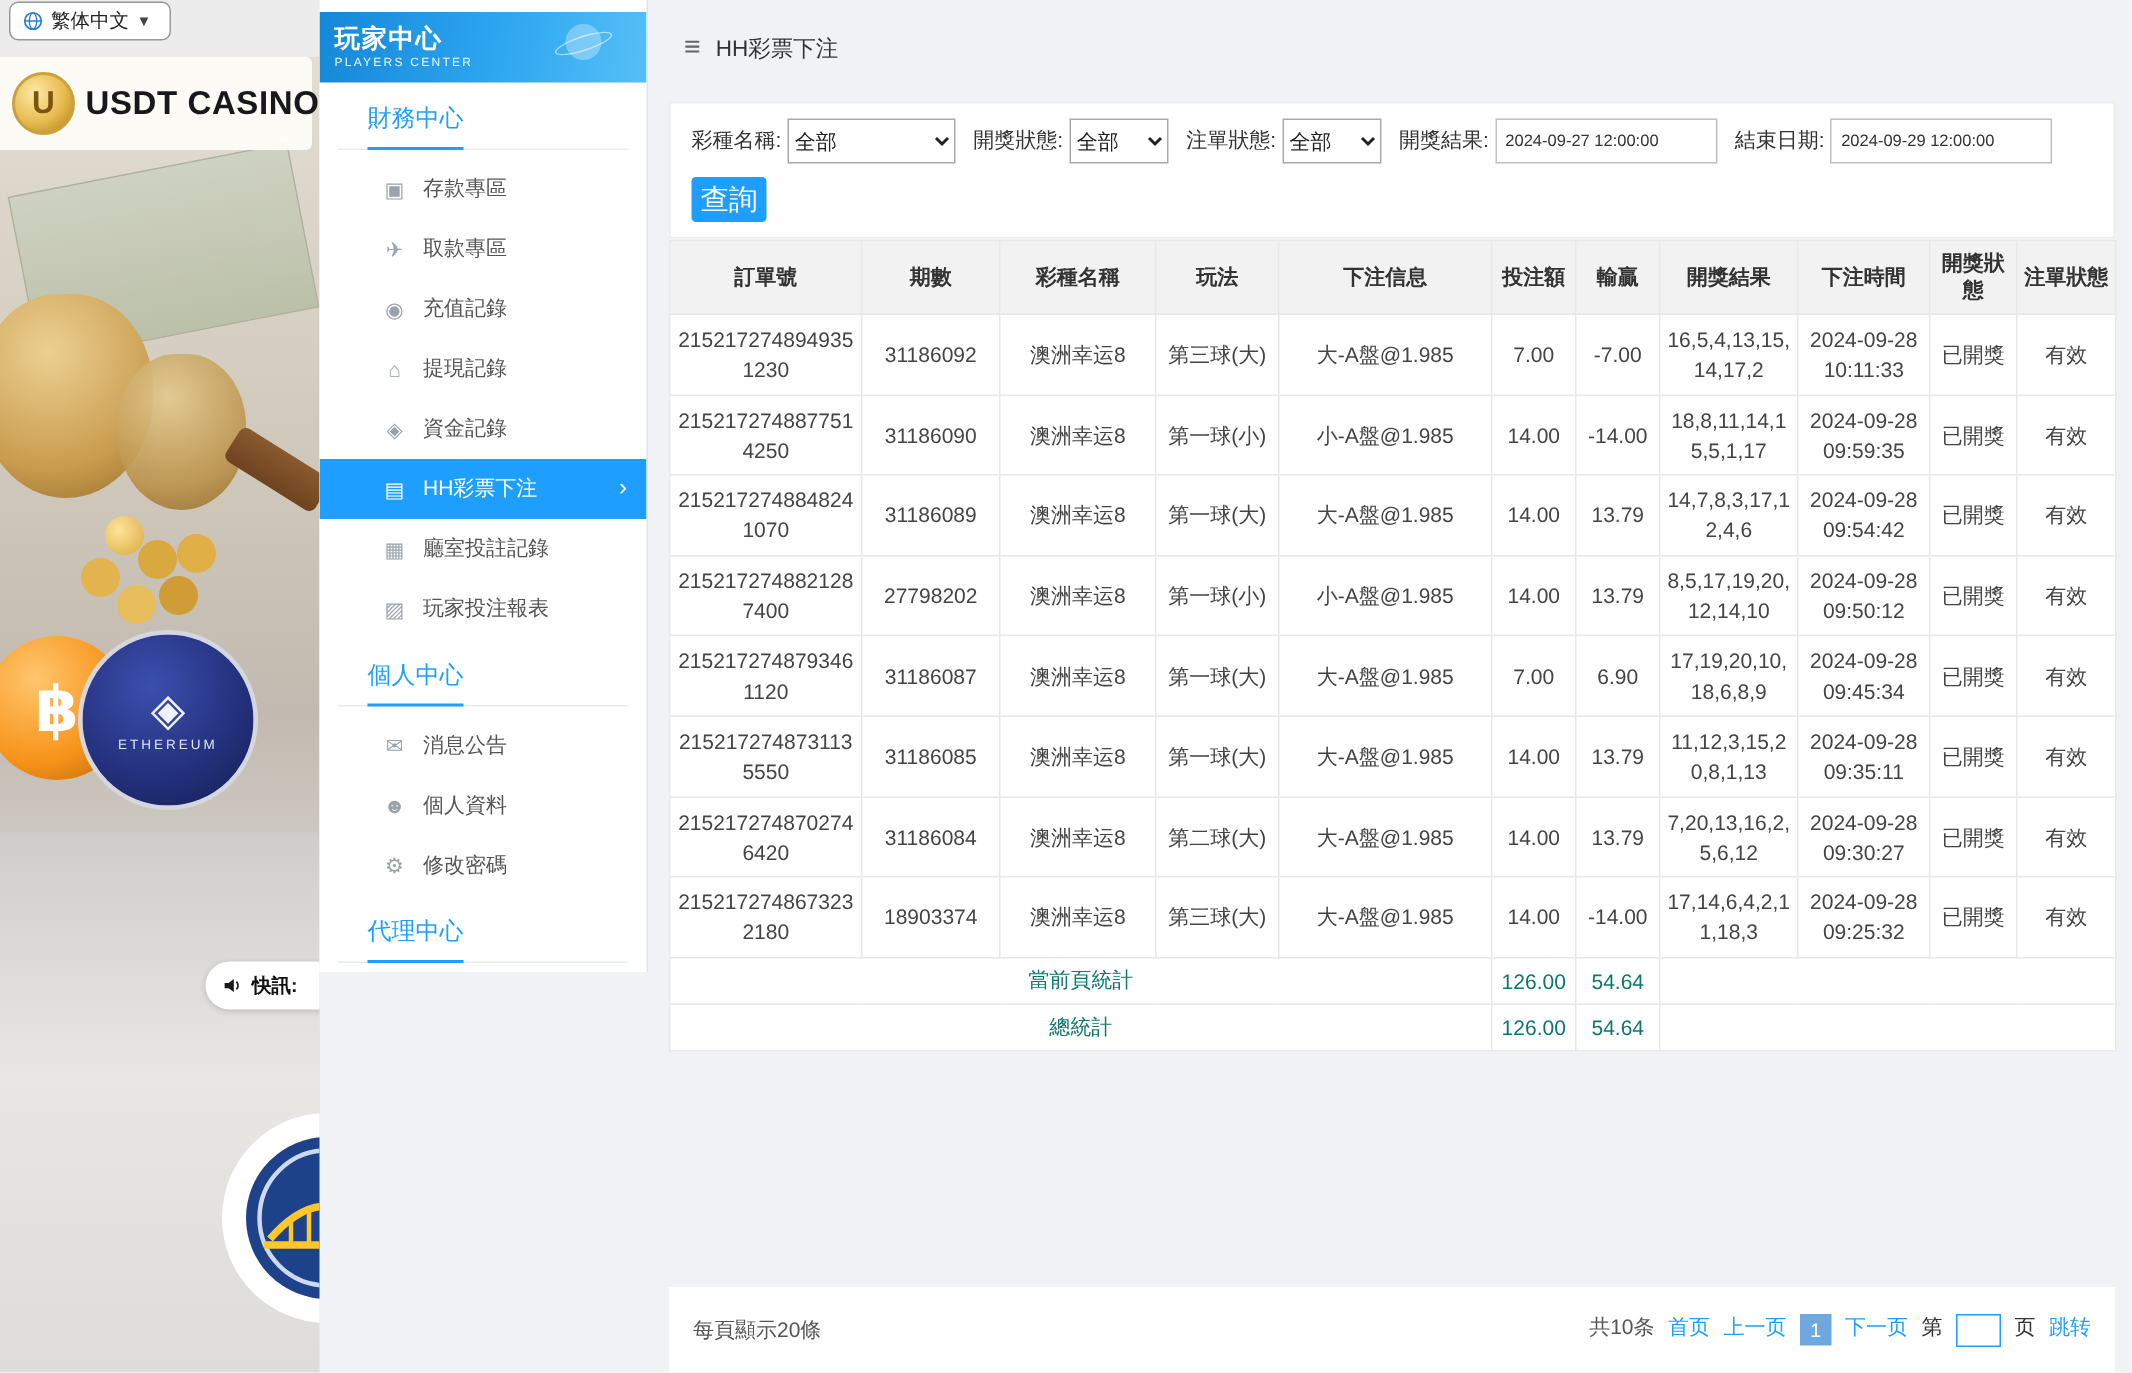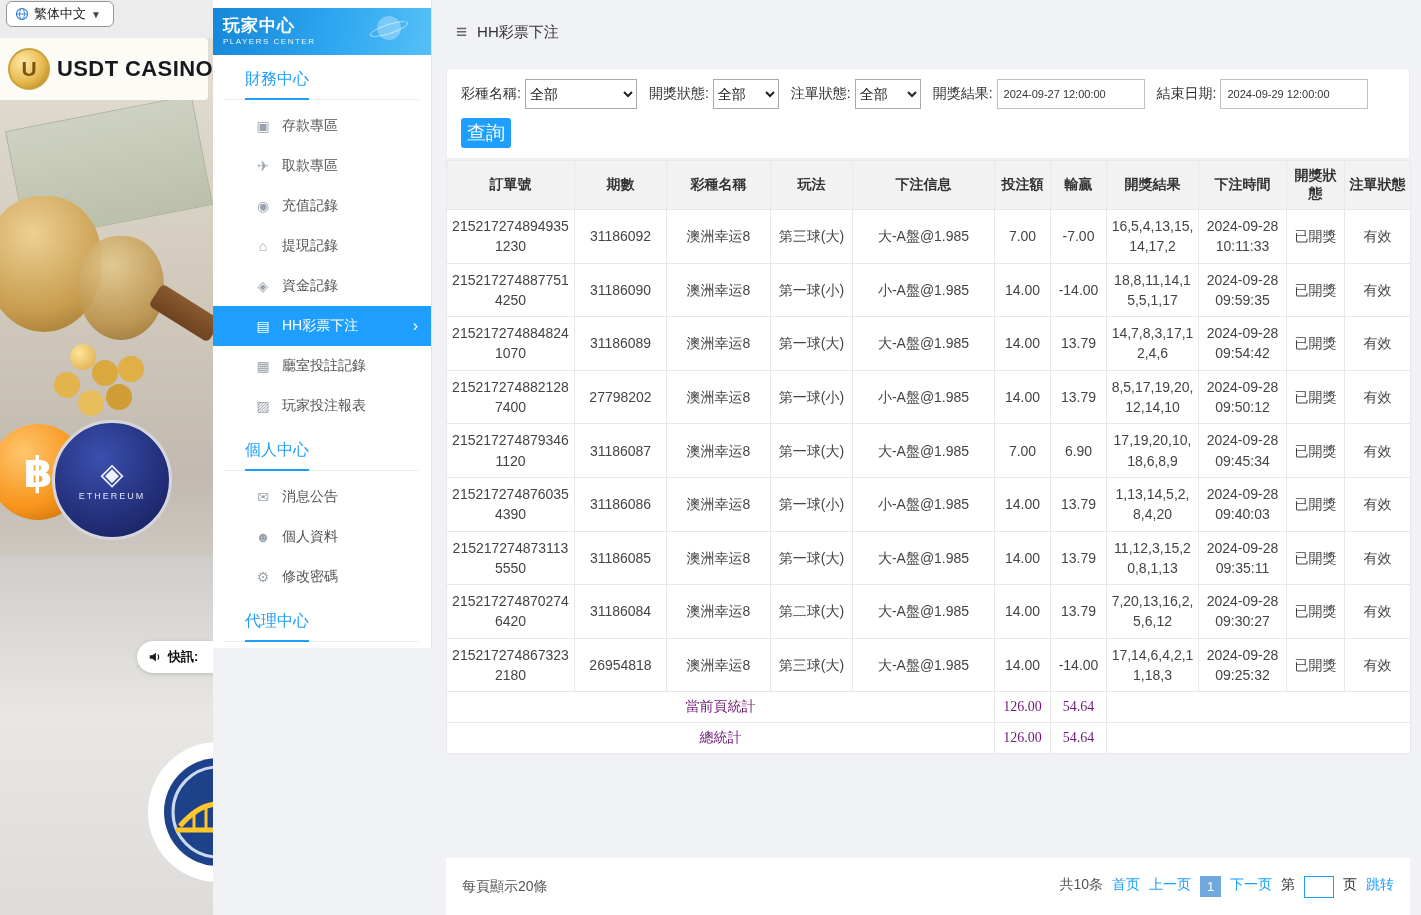--- a/index.html
+++ b/index.html
@@ -85,21 +85,21 @@
     padding: 0 6px; font-family: inherit; }
   .btn-search { margin-top: 9px; width: 50px; height: 30px; background: #1e9fff; color: #fff; border: none;
     border-radius: 3px; font-size: 19px; cursor: pointer; font-family: inherit; }
 
   .table-card { position: absolute; left: 446px; top: 160px; width: 964px; background: #fff; }
   table { width: 100%; border-collapse: collapse; table-layout: fixed; }
   th, td { border: 1px solid #e8e8e8; text-align: center; font-size: 14px; padding: 6px 4px; }
   th { background: #f2f2f2; color: #333; font-weight: 700; height: 30px; }
   .data-row td { height: 45px; color: #444; line-height: 1.45; }
   .c-order, .c-result { word-break: break-all; }
-  .summary-row td { height: 25px; color: #701a75; font-family: Liberation Serif, serif; }
+  .summary-row td { height: 25px; color: #0f766e; }
 
   .pagination-card { position: absolute; left: 446px; top: 858px; width: 964px; height: 57px; background: #fff;
     display: flex; align-items: center; justify-content: space-between; padding: 0 16px; font-size: 14px; color: #555; }
   .pager { display: flex; align-items: flex-start; gap: 9px; }
   .pg-link { color: #1e9fff; cursor: pointer; }
   .page-current { width: 21px; height: 21px; background: #6ea8dc; color: #fff; display: inline-flex;
     align-items: center; justify-content: center; font-size: 13px; cursor: default; }
   .jump-input { width: 30px; height: 22px; border: 1px solid #1e9fff; font-size: 13px; text-align: center; }
   .pg-text { color: #333; }
 </style>
@@ -359,33 +359,20 @@
             <td>第一球(大)</td>
             <td>大-A盤@1.985</td>
             <td>7.00</td>
             <td>6.90</td>
             <td class="c-result">17,19,20,10,18,6,8,9</td>
             <td>2024-09-28 09:45:34</td>
             <td>已開獎</td>
             <td>有效</td>
         </tr>
         <tr class="data-row">
-          <td class="c-order">2152172748760354390</td>
-            <td>31186086</td>
-            <td>澳洲幸运8</td>
-            <td>第一球(小)</td>
-            <td>小-A盤@1.985</td>
-            <td>14.00</td>
-            <td>13.79</td>
-            <td class="c-result">1,13,14,5,2,8,4,20</td>
-            <td>2024-09-28 09:40:03</td>
-            <td>已開獎</td>
-            <td>有效</td>
-        </tr>
-        <tr class="data-row">
           <td class="c-order">2152172748731135550</td>
             <td>31186085</td>
             <td>澳洲幸运8</td>
             <td>第一球(大)</td>
             <td>大-A盤@1.985</td>
             <td>14.00</td>
             <td>13.79</td>
             <td class="c-result">11,12,3,15,20,8,1,13</td>
             <td>2024-09-28 09:35:11</td>
             <td>已開獎</td>
@@ -399,21 +386,21 @@
             <td>大-A盤@1.985</td>
             <td>14.00</td>
             <td>13.79</td>
             <td class="c-result">7,20,13,16,2,5,6,12</td>
             <td>2024-09-28 09:30:27</td>
             <td>已開獎</td>
             <td>有效</td>
         </tr>
         <tr class="data-row">
           <td class="c-order">2152172748673232180</td>
-            <td>26954818</td>
+            <td>18903374</td>
             <td>澳洲幸运8</td>
             <td>第三球(大)</td>
             <td>大-A盤@1.985</td>
             <td>14.00</td>
             <td>-14.00</td>
             <td class="c-result">17,14,6,4,2,11,18,3</td>
             <td>2024-09-28 09:25:32</td>
             <td>已開獎</td>
             <td>有效</td>
         </tr>

